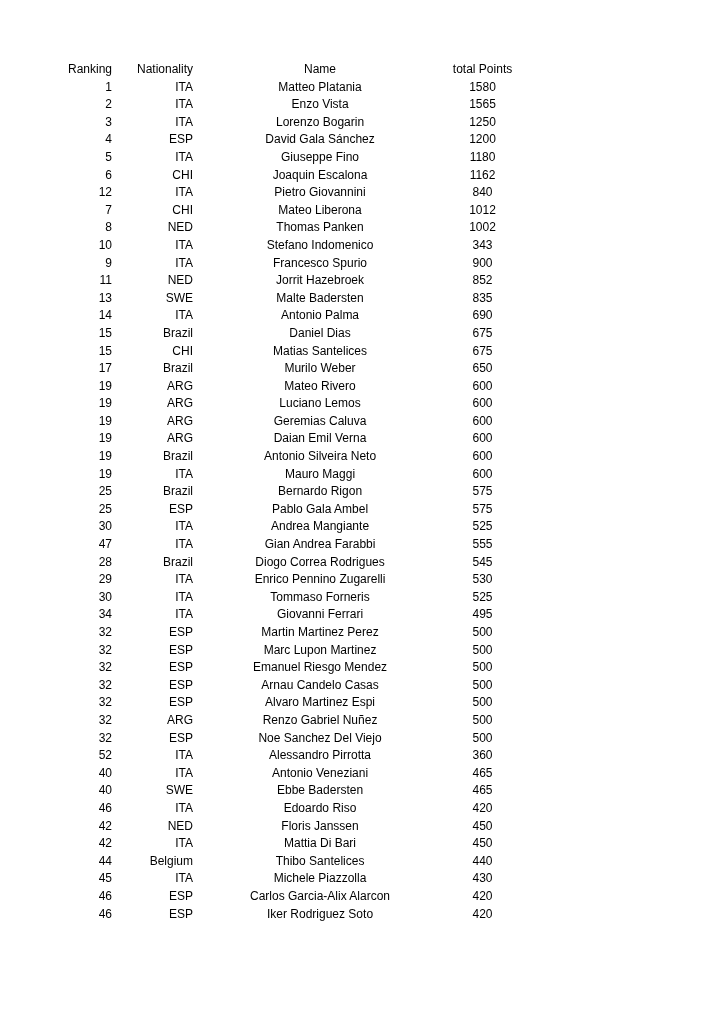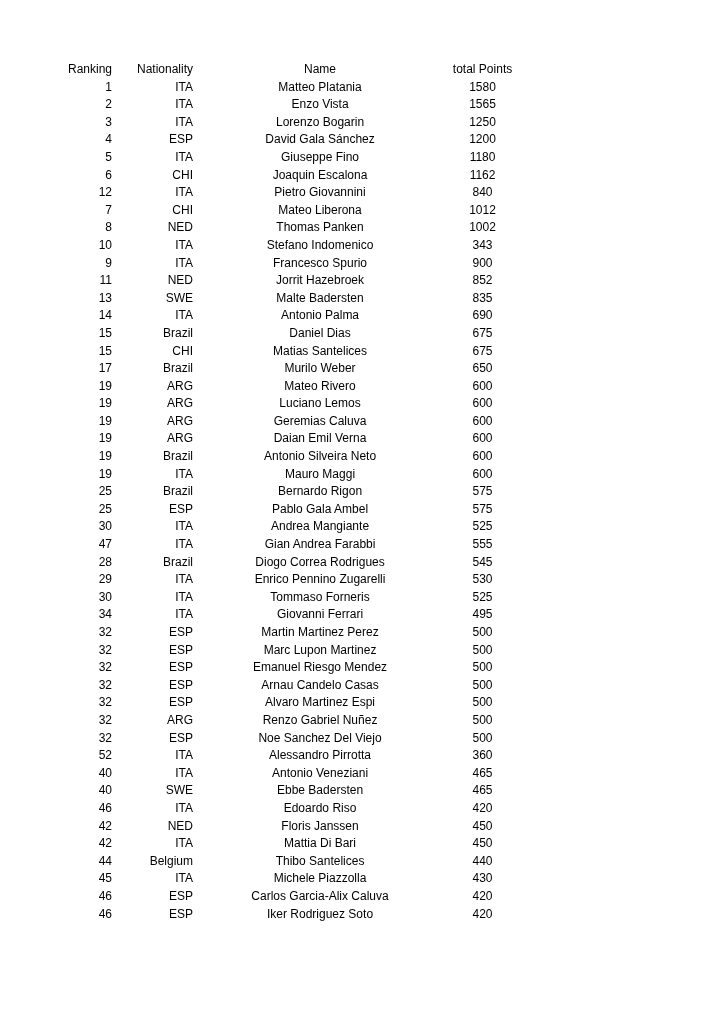--- a/index.html
+++ b/index.html
@@ -333,21 +333,21 @@
         </tr>
         <tr>
           <td class="col-rank">45</td>
           <td class="col-nat">ITA</td>
           <td class="col-name">Michele Piazzolla</td>
           <td class="col-points">430</td>
         </tr>
         <tr>
           <td class="col-rank">46</td>
           <td class="col-nat">ESP</td>
-          <td class="col-name">Carlos Garcia-Alix Caluva</td>
+          <td class="col-name">Carlos Garcia-Alix Alarcon</td>
           <td class="col-points">420</td>
         </tr>
         <tr>
           <td class="col-rank">46</td>
           <td class="col-nat">ESP</td>
           <td class="col-name">Iker Rodriguez Soto</td>
           <td class="col-points">420</td>
         </tr>
       </tbody>
   </table>

